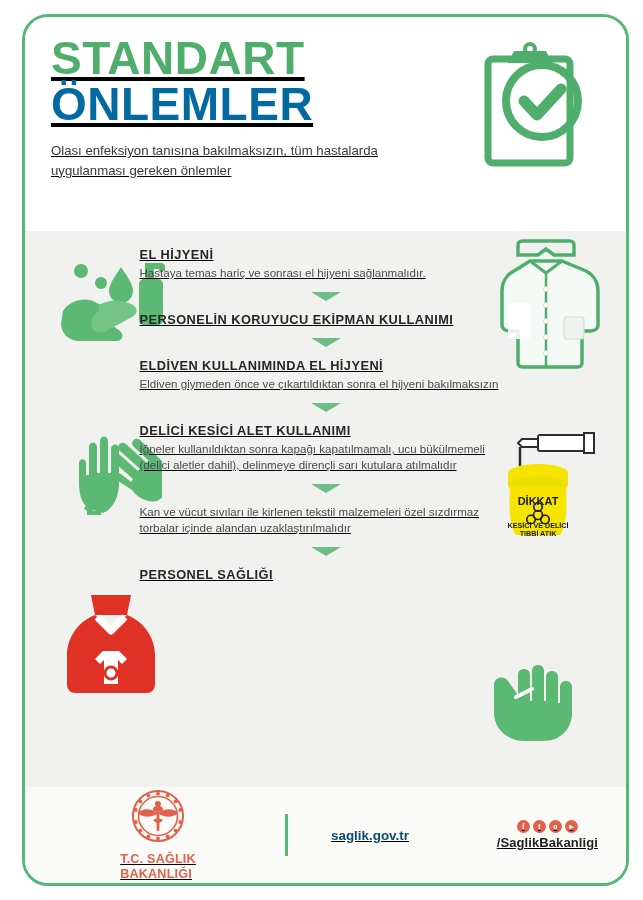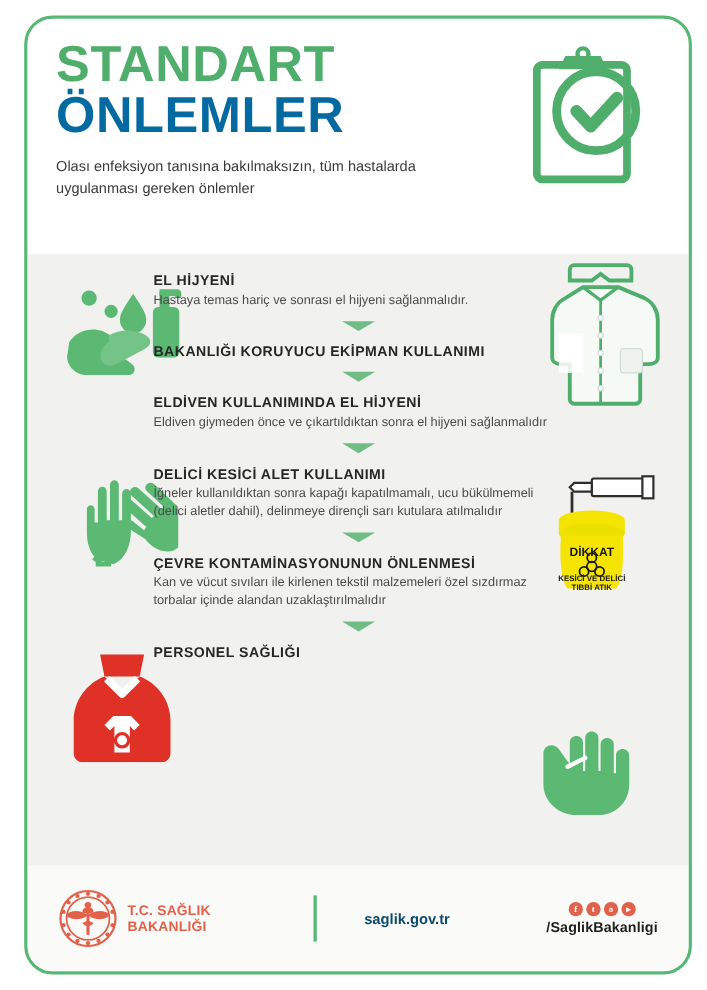--- a/index.html
+++ b/index.html
@@ -7,20 +7,21 @@
     width: 643px; height: 900px;
     background: #ffffff;
     font-family: "Liberation Sans", sans-serif;
     overflow: hidden;
   }
   .poster {
     position: relative;
     width: 643px; height: 900px;
     background: #ffffff;
     padding: 14px 14px 14px 22px;
+    text-decoration: underline;
   }
   .frame {
     position: relative;
     width: 100%; height: 100%;
     border: 3px solid #56b874;
     border-radius: 26px;
     background: #ffffff;
     overflow: hidden;
     display: flex;
     flex-direction: column;
@@ -107,21 +108,21 @@
   
   .footer {
     flex: 0 0 auto;
     background: #fafaf8;
     height: 96px;
     display: flex;
     align-items: center;
     padding: 0 28px;
     gap: 0;
   }
-  .brand { display: flex; align-items: center; gap: 9px; width: 210px; }
+  .brand { display: flex; align-items: center; gap: 9px; width: 210px; flex-direction: column; }
   .brand-text { line-height: 1.12; }
   .brand-l1, .brand-l2 {
     font-size: 12.6px;
     font-weight: 700;
     color: #e2614a;
     letter-spacing: 0.2px;
   }
   .divider {
     width: 3px; height: 42px;
     background: #56b874;
@@ -266,44 +267,43 @@
 
         <div class="section">
           <div class="sec-title">EL HİJYENİ</div>
           <div class="sec-body">Hastaya temas hariç ve sonrası el hijyeni sağlanmalıdır.</div>
         </div>
         <svg class="arrow" width="34" height="13" viewBox="0 0 34 13">
             <path d="M2 2 h30 l-15 9 Z" fill="#6fbd84"></path>
           </svg>
 
         <div class="section">
-          <div class="sec-title">BAKANLIĞI KORUYUCU EKİPMAN KULLANIMI</div>
+          <div class="sec-title">PERSONELİN KORUYUCU EKİPMAN KULLANIMI</div>
         </div>
         <svg class="arrow" width="34" height="13" viewBox="0 0 34 13">
             <path d="M2 2 h30 l-15 9 Z" fill="#6fbd84"></path>
           </svg>
 
         <div class="section">
           <div class="sec-title">ELDİVEN KULLANIMINDA EL HİJYENİ</div>
-          <div class="sec-body">Eldiven giymeden önce ve çıkartıldıktan sonra el hijyeni sağlanmalıdır</div>
+          <div class="sec-body">Eldiven giymeden önce ve çıkartıldıktan sonra el hijyeni bakılmaksızın</div>
         </div>
         <svg class="arrow" width="34" height="13" viewBox="0 0 34 13">
             <path d="M2 2 h30 l-15 9 Z" fill="#6fbd84"></path>
           </svg>
 
         <div class="section">
           <div class="sec-title">DELİCİ KESİCİ ALET KULLANIMI</div>
           <div class="sec-body">İğneler kullanıldıktan sonra kapağı kapatılmamalı, ucu bükülmemeli (delici aletler dahil), delinmeye dirençli sarı kutulara atılmalıdır</div>
         </div>
         <svg class="arrow" width="34" height="13" viewBox="0 0 34 13">
             <path d="M2 2 h30 l-15 9 Z" fill="#6fbd84"></path>
           </svg>
 
         <div class="section">
-          <div class="sec-title">ÇEVRE KONTAMİNASYONUNUN ÖNLENMESİ</div>
           <div class="sec-body">Kan ve vücut sıvıları ile kirlenen tekstil malzemeleri özel sızdırmaz torbalar içinde alandan uzaklaştırılmalıdır</div>
         </div>
         <svg class="arrow" width="34" height="13" viewBox="0 0 34 13">
             <path d="M2 2 h30 l-15 9 Z" fill="#6fbd84"></path>
           </svg>
 
         <div class="section">
           <div class="sec-title">PERSONEL SAĞLIĞI</div>
         </div>
 

